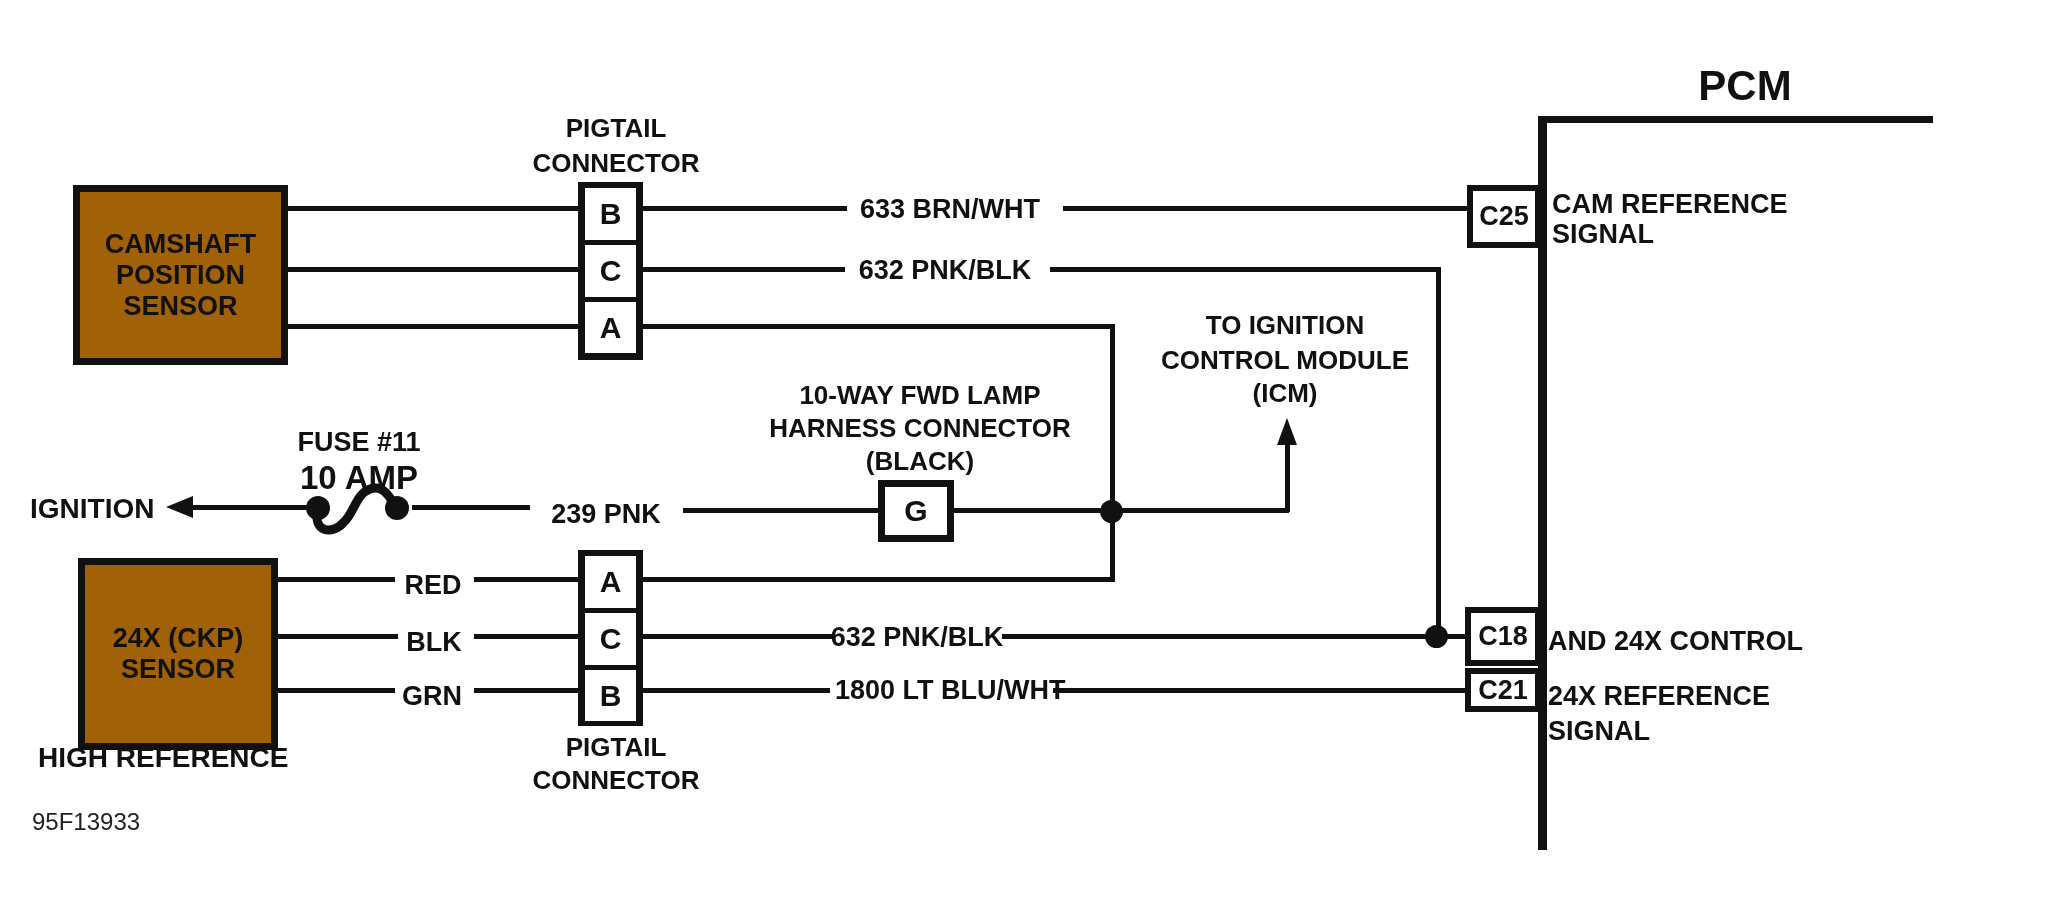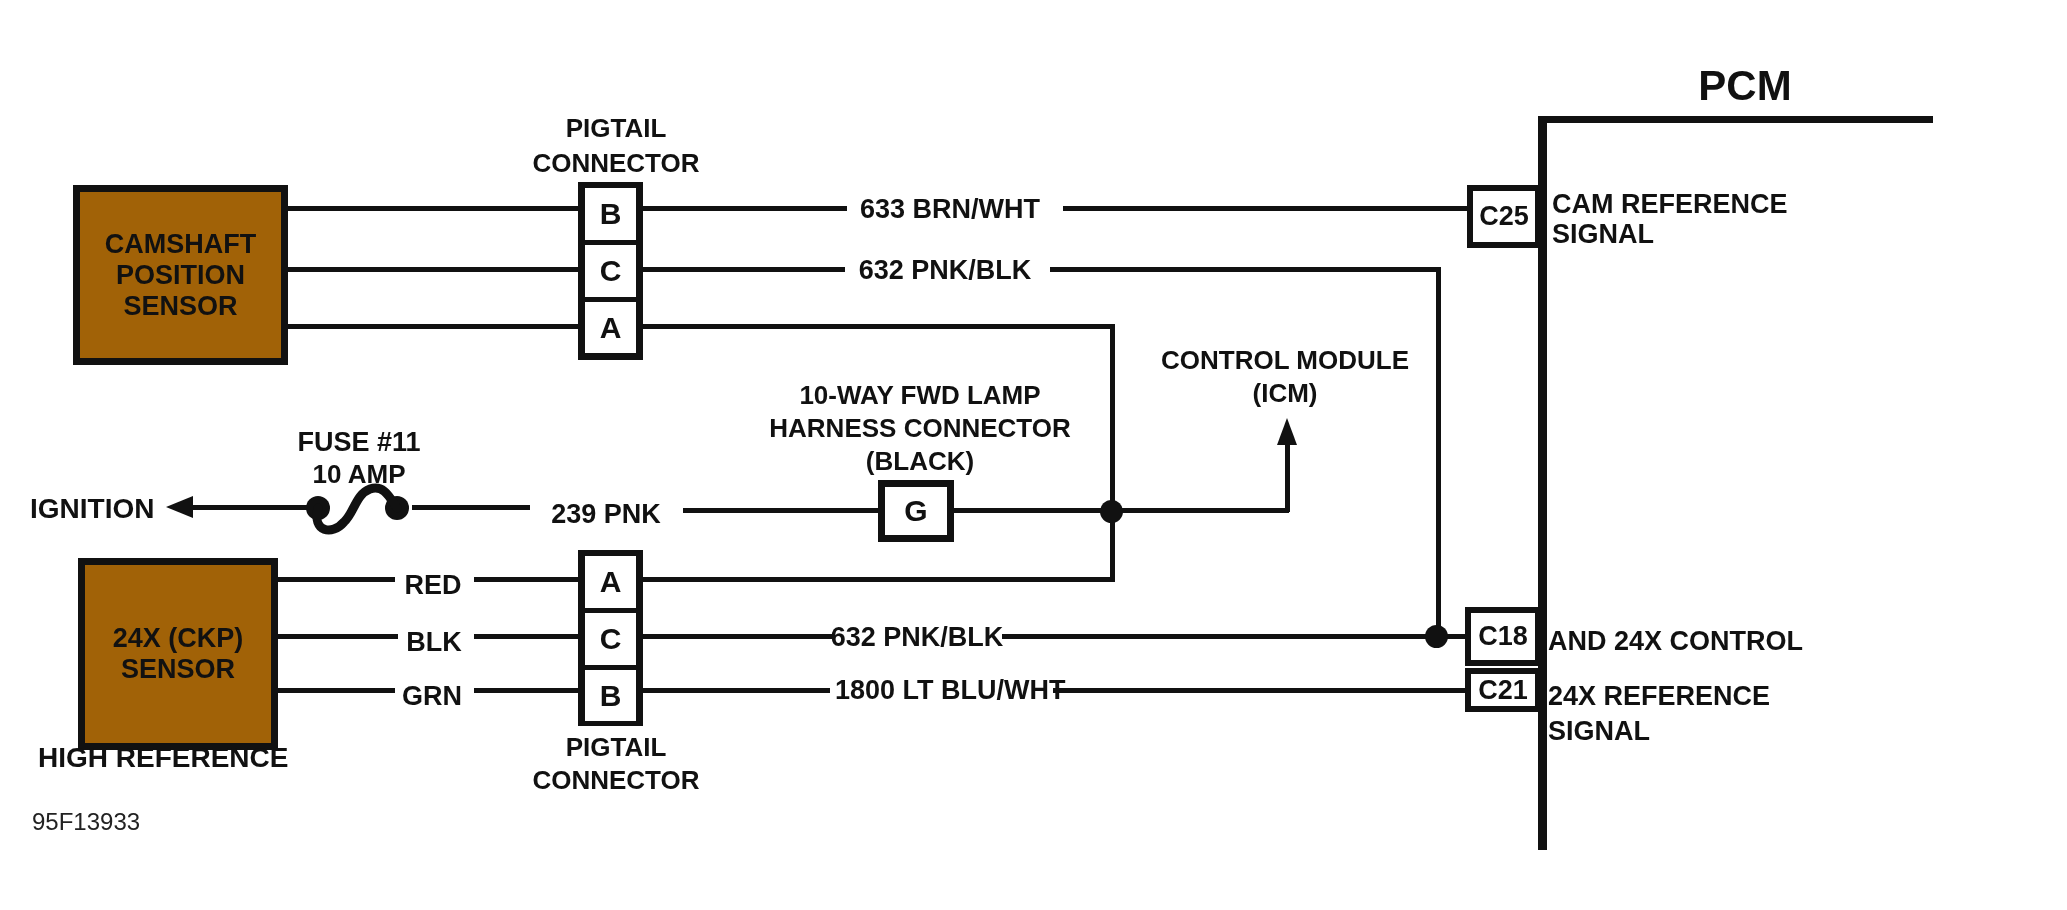--- a/index.html
+++ b/index.html
@@ -80,21 +80,21 @@
   <div class="vwire" style="left:1436px;top:267px;height:372px;"></div>
 
   <div class="wire" style="left:643px;top:324px;width:472px;"></div>
   <div class="vwire" style="left:1110px;top:324px;height:258px;"></div>
 
   <div class="t" style="left:30px;top:493px;font-size:28px;">IGNITION</div>
   <div class="arrow-left" style="left:166px;top:496px;"></div>
   <div class="wire" style="left:188px;top:505px;width:122px;"></div>
 
   <div class="t tc" style="left:259px;top:427px;width:200px;font-size:27px;">FUSE #11</div>
-  <div class="t tc" style="left:259px;top:459px;width:200px;font-size:26px;">10 AMP</div>
+  <div class="t tc" style="left:259px;top:459px;width:200px;font-size:33px;">10 AMP</div>
 
   <svg style="position:absolute;left:296px;top:478px;" width="124" height="62" viewBox="0 0 124 62">
     <circle cx="22" cy="30" r="12" fill="#111"></circle>
     <circle cx="101" cy="30" r="12" fill="#111"></circle>
     <path d="M 22 30 C 16 54 36 58 48 44 C 58 35 60 16 74 11 C 88 6 94 20 101 30" fill="none" stroke="#111" stroke-width="9" stroke-linecap="round"></path>
   </svg>
 
   <div class="wire" style="left:412px;top:505px;width:118px;"></div>
   <div class="t tc" style="left:536px;top:499px;width:140px;font-size:27px;">239 PNK</div>
   <div class="wire" style="left:683px;top:508px;width:195px;"></div>
@@ -103,20 +103,21 @@
   <div class="t tc" style="left:744px;top:413px;width:352px;font-size:26px;">HARNESS CONNECTOR</div>
   <div class="t tc" style="left:744px;top:446px;width:352px;font-size:26px;">(BLACK)</div>
   <div class="termbox" style="left:878px;top:480px;width:76px;height:62px;border-width:7px;font-size:30px;">G</div>
   <div class="wire" style="left:954px;top:508px;width:160px;"></div>
 
   <div class="dot" style="left:1100px;top:500px;"></div>
   <div class="wire" style="left:1112px;top:508px;width:177px;"></div>
   <div class="vwire" style="left:1285px;top:440px;height:72px;"></div>
   <div class="arrow-up" style="left:1277px;top:418px;"></div>
 
+  <div class="t tc" style="left:1135px;top:310px;width:300px;font-size:26px;">TO IGNITION</div>
   <div class="t tc" style="left:1135px;top:345px;width:300px;font-size:26px;">CONTROL MODULE</div>
   <div class="t tc" style="left:1135px;top:378px;width:300px;font-size:26px;">(ICM)</div>
 
   <div class="wire" style="left:278px;top:577px;width:117px;"></div>
   <div class="t tc" style="left:397px;top:570px;width:72px;font-size:27px;">RED</div>
   <div class="wire" style="left:474px;top:577px;width:104px;"></div>
 
   <div class="wire" style="left:278px;top:634px;width:120px;"></div>
   <div class="t tc" style="left:400px;top:627px;width:68px;font-size:27px;">BLK</div>
   <div class="wire" style="left:474px;top:634px;width:104px;"></div>

